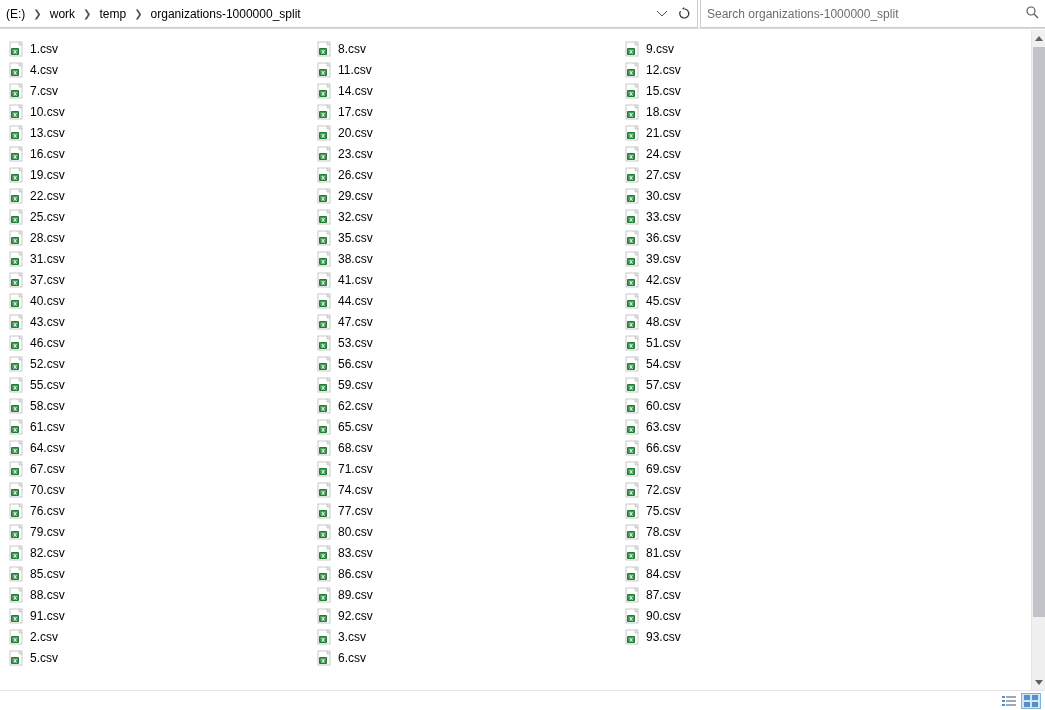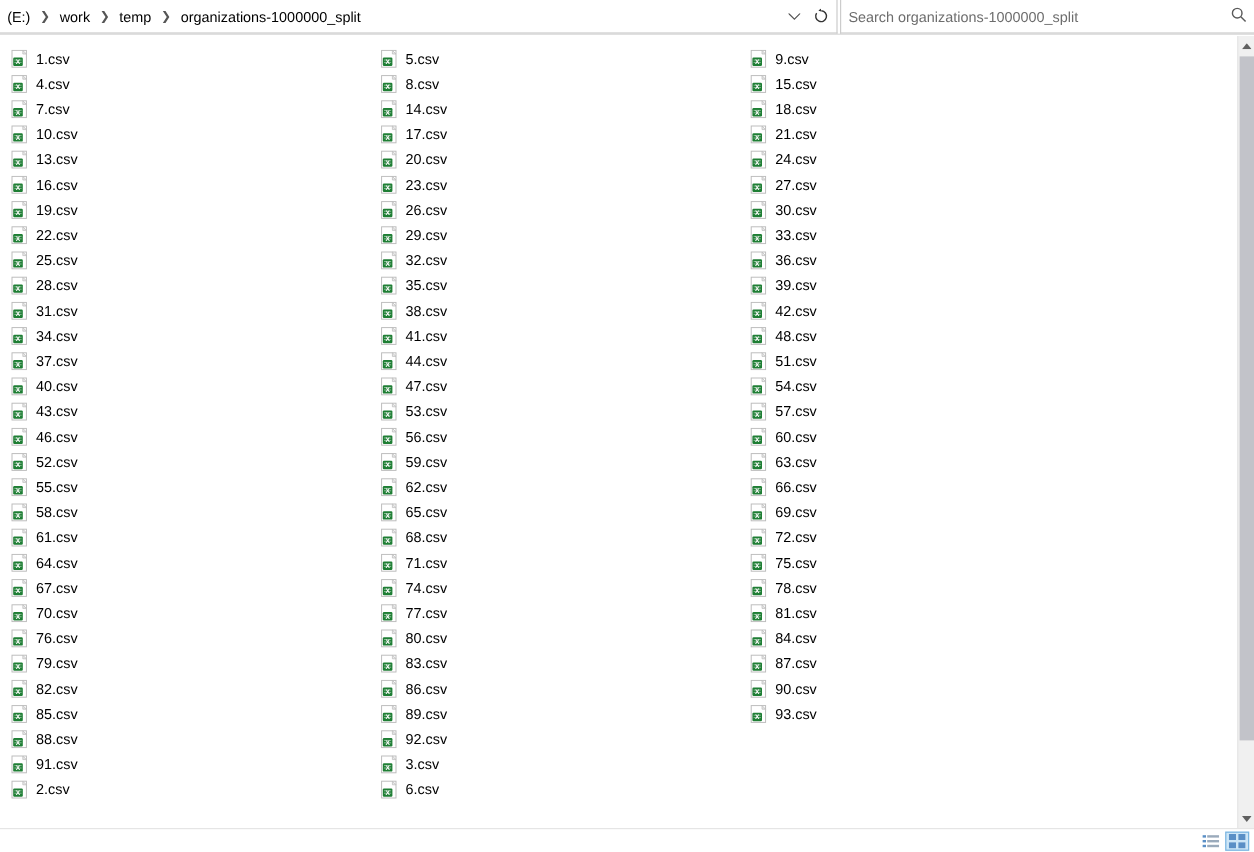--- a/index.html
+++ b/index.html
@@ -366,33 +366,20 @@
         <span class="file-icon">
           <svg width="16" height="16" viewBox="0 0 16 16">
   <rect x="2" y="1" width="12" height="14" fill="#fff" stroke="#bbb" stroke-width="0.8"></rect>
   <path d="M11 1 L14 4 L11 4 Z" fill="#e8e8e8" stroke="#bbb" stroke-width="0.6"></path>
   <rect x="3" y="7" width="8" height="7" rx="1" fill="#1e7e34"></rect>
   <text x="7" y="12.5" font-size="5.5" font-family="Arial" font-weight="bold" fill="#fff" text-anchor="middle">X</text>
   <line x1="4" y1="9" x2="10" y2="9" stroke="#fff" stroke-width="0.4"></line>
   <line x1="4" y1="11" x2="10" y2="11" stroke="#fff" stroke-width="0.4"></line>
 </svg>
         </span>
-        <span class="file-name">34.csv</span>
-      </div>
-      <div class="file-item">
-        <span class="file-icon">
-          <svg width="16" height="16" viewBox="0 0 16 16">
-  <rect x="2" y="1" width="12" height="14" fill="#fff" stroke="#bbb" stroke-width="0.8"></rect>
-  <path d="M11 1 L14 4 L11 4 Z" fill="#e8e8e8" stroke="#bbb" stroke-width="0.6"></path>
-  <rect x="3" y="7" width="8" height="7" rx="1" fill="#1e7e34"></rect>
-  <text x="7" y="12.5" font-size="5.5" font-family="Arial" font-weight="bold" fill="#fff" text-anchor="middle">X</text>
-  <line x1="4" y1="9" x2="10" y2="9" stroke="#fff" stroke-width="0.4"></line>
-  <line x1="4" y1="11" x2="10" y2="11" stroke="#fff" stroke-width="0.4"></line>
-</svg>
-        </span>
         <span class="file-name">37.csv</span>
       </div>
       <div class="file-item">
         <span class="file-icon">
           <svg width="16" height="16" viewBox="0 0 16 16">
   <rect x="2" y="1" width="12" height="14" fill="#fff" stroke="#bbb" stroke-width="0.8"></rect>
   <path d="M11 1 L14 4 L11 4 Z" fill="#e8e8e8" stroke="#bbb" stroke-width="0.6"></path>
   <rect x="3" y="7" width="8" height="7" rx="1" fill="#1e7e34"></rect>
   <text x="7" y="12.5" font-size="5.5" font-family="Arial" font-weight="bold" fill="#fff" text-anchor="middle">X</text>
   <line x1="4" y1="9" x2="10" y2="9" stroke="#fff" stroke-width="0.4"></line>
@@ -639,20 +626,33 @@
         <span class="file-icon">
           <svg width="16" height="16" viewBox="0 0 16 16">
   <rect x="2" y="1" width="12" height="14" fill="#fff" stroke="#bbb" stroke-width="0.8"></rect>
   <path d="M11 1 L14 4 L11 4 Z" fill="#e8e8e8" stroke="#bbb" stroke-width="0.6"></path>
   <rect x="3" y="7" width="8" height="7" rx="1" fill="#1e7e34"></rect>
   <text x="7" y="12.5" font-size="5.5" font-family="Arial" font-weight="bold" fill="#fff" text-anchor="middle">X</text>
   <line x1="4" y1="9" x2="10" y2="9" stroke="#fff" stroke-width="0.4"></line>
   <line x1="4" y1="11" x2="10" y2="11" stroke="#fff" stroke-width="0.4"></line>
 </svg>
         </span>
+        <span class="file-name">11.csv</span>
+      </div>
+      <div class="file-item">
+        <span class="file-icon">
+          <svg width="16" height="16" viewBox="0 0 16 16">
+  <rect x="2" y="1" width="12" height="14" fill="#fff" stroke="#bbb" stroke-width="0.8"></rect>
+  <path d="M11 1 L14 4 L11 4 Z" fill="#e8e8e8" stroke="#bbb" stroke-width="0.6"></path>
+  <rect x="3" y="7" width="8" height="7" rx="1" fill="#1e7e34"></rect>
+  <text x="7" y="12.5" font-size="5.5" font-family="Arial" font-weight="bold" fill="#fff" text-anchor="middle">X</text>
+  <line x1="4" y1="9" x2="10" y2="9" stroke="#fff" stroke-width="0.4"></line>
+  <line x1="4" y1="11" x2="10" y2="11" stroke="#fff" stroke-width="0.4"></line>
+</svg>
+        </span>
         <span class="file-name">14.csv</span>
       </div>
       <div class="file-item">
         <span class="file-icon">
           <svg width="16" height="16" viewBox="0 0 16 16">
   <rect x="2" y="1" width="12" height="14" fill="#fff" stroke="#bbb" stroke-width="0.8"></rect>
   <path d="M11 1 L14 4 L11 4 Z" fill="#e8e8e8" stroke="#bbb" stroke-width="0.6"></path>
   <rect x="3" y="7" width="8" height="7" rx="1" fill="#1e7e34"></rect>
   <text x="7" y="12.5" font-size="5.5" font-family="Arial" font-weight="bold" fill="#fff" text-anchor="middle">X</text>
   <line x1="4" y1="9" x2="10" y2="9" stroke="#fff" stroke-width="0.4"></line>
@@ -1016,20 +1016,33 @@
         <span class="file-icon">
           <svg width="16" height="16" viewBox="0 0 16 16">
   <rect x="2" y="1" width="12" height="14" fill="#fff" stroke="#bbb" stroke-width="0.8"></rect>
   <path d="M11 1 L14 4 L11 4 Z" fill="#e8e8e8" stroke="#bbb" stroke-width="0.6"></path>
   <rect x="3" y="7" width="8" height="7" rx="1" fill="#1e7e34"></rect>
   <text x="7" y="12.5" font-size="5.5" font-family="Arial" font-weight="bold" fill="#fff" text-anchor="middle">X</text>
   <line x1="4" y1="9" x2="10" y2="9" stroke="#fff" stroke-width="0.4"></line>
   <line x1="4" y1="11" x2="10" y2="11" stroke="#fff" stroke-width="0.4"></line>
 </svg>
         </span>
+        <span class="file-name">12.csv</span>
+      </div>
+      <div class="file-item">
+        <span class="file-icon">
+          <svg width="16" height="16" viewBox="0 0 16 16">
+  <rect x="2" y="1" width="12" height="14" fill="#fff" stroke="#bbb" stroke-width="0.8"></rect>
+  <path d="M11 1 L14 4 L11 4 Z" fill="#e8e8e8" stroke="#bbb" stroke-width="0.6"></path>
+  <rect x="3" y="7" width="8" height="7" rx="1" fill="#1e7e34"></rect>
+  <text x="7" y="12.5" font-size="5.5" font-family="Arial" font-weight="bold" fill="#fff" text-anchor="middle">X</text>
+  <line x1="4" y1="9" x2="10" y2="9" stroke="#fff" stroke-width="0.4"></line>
+  <line x1="4" y1="11" x2="10" y2="11" stroke="#fff" stroke-width="0.4"></line>
+</svg>
+        </span>
         <span class="file-name">15.csv</span>
       </div>
       <div class="file-item">
         <span class="file-icon">
           <svg width="16" height="16" viewBox="0 0 16 16">
   <rect x="2" y="1" width="12" height="14" fill="#fff" stroke="#bbb" stroke-width="0.8"></rect>
   <path d="M11 1 L14 4 L11 4 Z" fill="#e8e8e8" stroke="#bbb" stroke-width="0.6"></path>
   <rect x="3" y="7" width="8" height="7" rx="1" fill="#1e7e34"></rect>
   <text x="7" y="12.5" font-size="5.5" font-family="Arial" font-weight="bold" fill="#fff" text-anchor="middle">X</text>
   <line x1="4" y1="9" x2="10" y2="9" stroke="#fff" stroke-width="0.4"></line>
@@ -1134,20 +1147,33 @@
           <svg width="16" height="16" viewBox="0 0 16 16">
   <rect x="2" y="1" width="12" height="14" fill="#fff" stroke="#bbb" stroke-width="0.8"></rect>
   <path d="M11 1 L14 4 L11 4 Z" fill="#e8e8e8" stroke="#bbb" stroke-width="0.6"></path>
   <rect x="3" y="7" width="8" height="7" rx="1" fill="#1e7e34"></rect>
   <text x="7" y="12.5" font-size="5.5" font-family="Arial" font-weight="bold" fill="#fff" text-anchor="middle">X</text>
   <line x1="4" y1="9" x2="10" y2="9" stroke="#fff" stroke-width="0.4"></line>
   <line x1="4" y1="11" x2="10" y2="11" stroke="#fff" stroke-width="0.4"></line>
 </svg>
         </span>
         <span class="file-name">42.csv</span>
+      </div>
+      <div class="file-item">
+        <span class="file-icon">
+          <svg width="16" height="16" viewBox="0 0 16 16">
+  <rect x="2" y="1" width="12" height="14" fill="#fff" stroke="#bbb" stroke-width="0.8"></rect>
+  <path d="M11 1 L14 4 L11 4 Z" fill="#e8e8e8" stroke="#bbb" stroke-width="0.6"></path>
+  <rect x="3" y="7" width="8" height="7" rx="1" fill="#1e7e34"></rect>
+  <text x="7" y="12.5" font-size="5.5" font-family="Arial" font-weight="bold" fill="#fff" text-anchor="middle">X</text>
+  <line x1="4" y1="9" x2="10" y2="9" stroke="#fff" stroke-width="0.4"></line>
+  <line x1="4" y1="11" x2="10" y2="11" stroke="#fff" stroke-width="0.4"></line>
+</svg>
+        </span>
+        <span class="file-name">45.csv</span>
       </div>
       <div class="file-item">
         <span class="file-icon">
           <svg width="16" height="16" viewBox="0 0 16 16">
   <rect x="2" y="1" width="12" height="14" fill="#fff" stroke="#bbb" stroke-width="0.8"></rect>
   <path d="M11 1 L14 4 L11 4 Z" fill="#e8e8e8" stroke="#bbb" stroke-width="0.6"></path>
   <rect x="3" y="7" width="8" height="7" rx="1" fill="#1e7e34"></rect>
   <text x="7" y="12.5" font-size="5.5" font-family="Arial" font-weight="bold" fill="#fff" text-anchor="middle">X</text>
   <line x1="4" y1="9" x2="10" y2="9" stroke="#fff" stroke-width="0.4"></line>
   <line x1="4" y1="11" x2="10" y2="11" stroke="#fff" stroke-width="0.4"></line>

